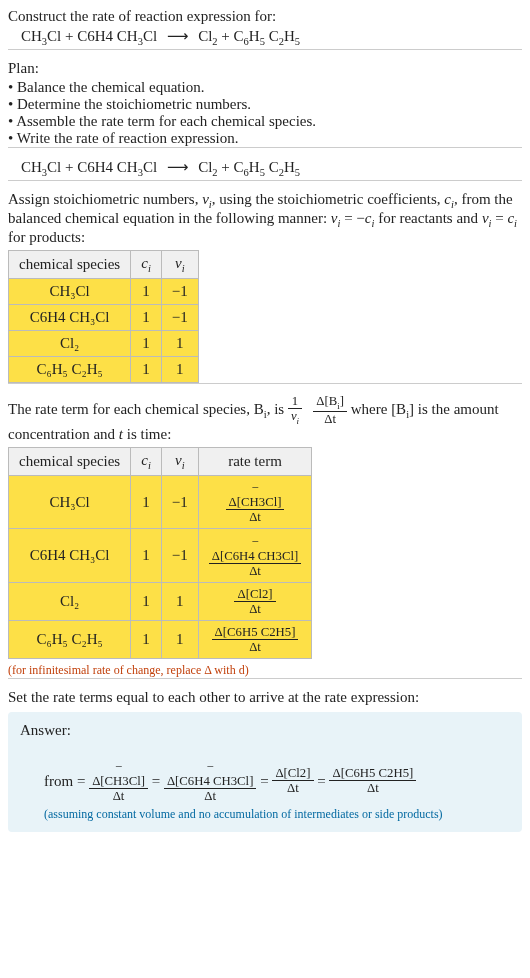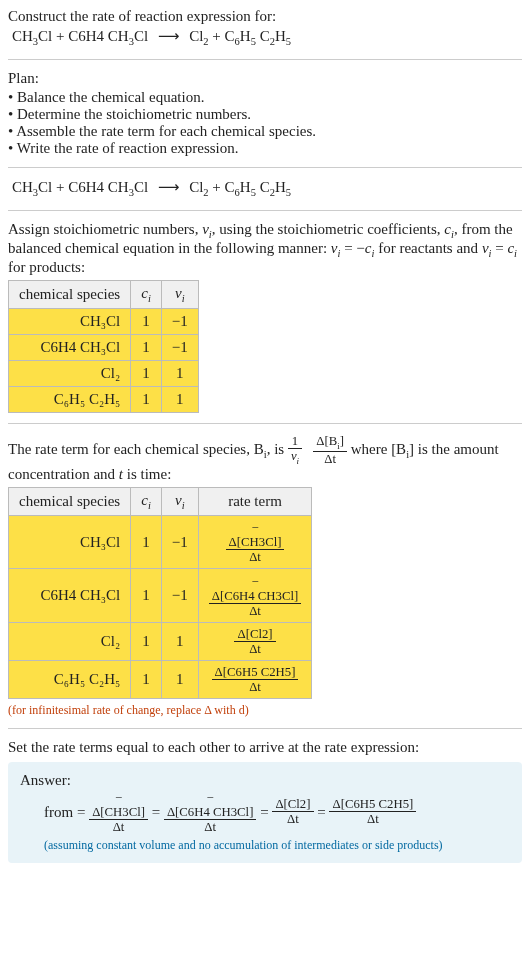--- a/index.html
+++ b/index.html
@@ -9,46 +9,46 @@
     font-family: Georgia, 'Times New Roman', serif;
     font-size: 15px;
     color: #222;
     width: 530px;
   }
   .page {
     padding: 8px 8px 12px 8px;
   }
   .section {
     border-bottom: 1px solid #ccc;
-    padding-bottom: 10px;
+    padding-bottom: 0;
     margin-bottom: 10px;
   }
   .section:last-child { border-bottom: none; }
-  .eq-line { margin: 2px 4px; }
+  .eq-line { margin: 2px 13px; }
   .arrow { padding: 0 6px; }
   sub { font-size: 0.7em; }
   .plan-title { margin-bottom: 2px; }
   .bullet { padding-left: 0; margin: 0; list-style: none; }
   .bullet li::before { content: "• "; }
   table.stoich {
     border-collapse: collapse;
     margin-top: 4px;
   }
   table.stoich th, table.stoich td {
     border: 1px solid #bbb;
     padding: 4px 10px;
     text-align: center;
     font-weight: normal;
     background: #fde047;
   }
   table.stoich th {
     background: #f0f0f0;
     text-align: center;
   }
-  table.stoich td.left, table.stoich th.left { text-align: right; }
+  table.stoich td.left, table.stoich th.left { text-align: center; }
   .frac {
     display: inline-block;
     vertical-align: middle;
     text-align: center;
     font-size: 0.85em;
     line-height: 1.1;
   }
   .frac .num { display: block; border-bottom: 1px solid #222; padding: 0 3px; }
   .frac .den { display: block; padding: 0 3px; }
   .frac.neg::before { content: "− "; vertical-align: middle; }
@@ -57,21 +57,21 @@
     color: #c2410c;
     font-size: 0.8em;
     margin-top: 4px;
   }
   .answer-box {
     background: #e8f3f8;
     border-radius: 4px;
     padding: 10px 12px;
     margin-top: 6px;
   }
-  .answer-label { margin-bottom: 1px; }
+  .answer-label { margin-bottom: 20px; }
   .answer-eq { padding-left: 24px; }
   .answer-note {
     color: #0369a1;
     font-size: 0.8em;
     padding-left: 24px;
     margin-top: 4px;
   }
   .var { font-style: italic; }
 </style>
 </head>

